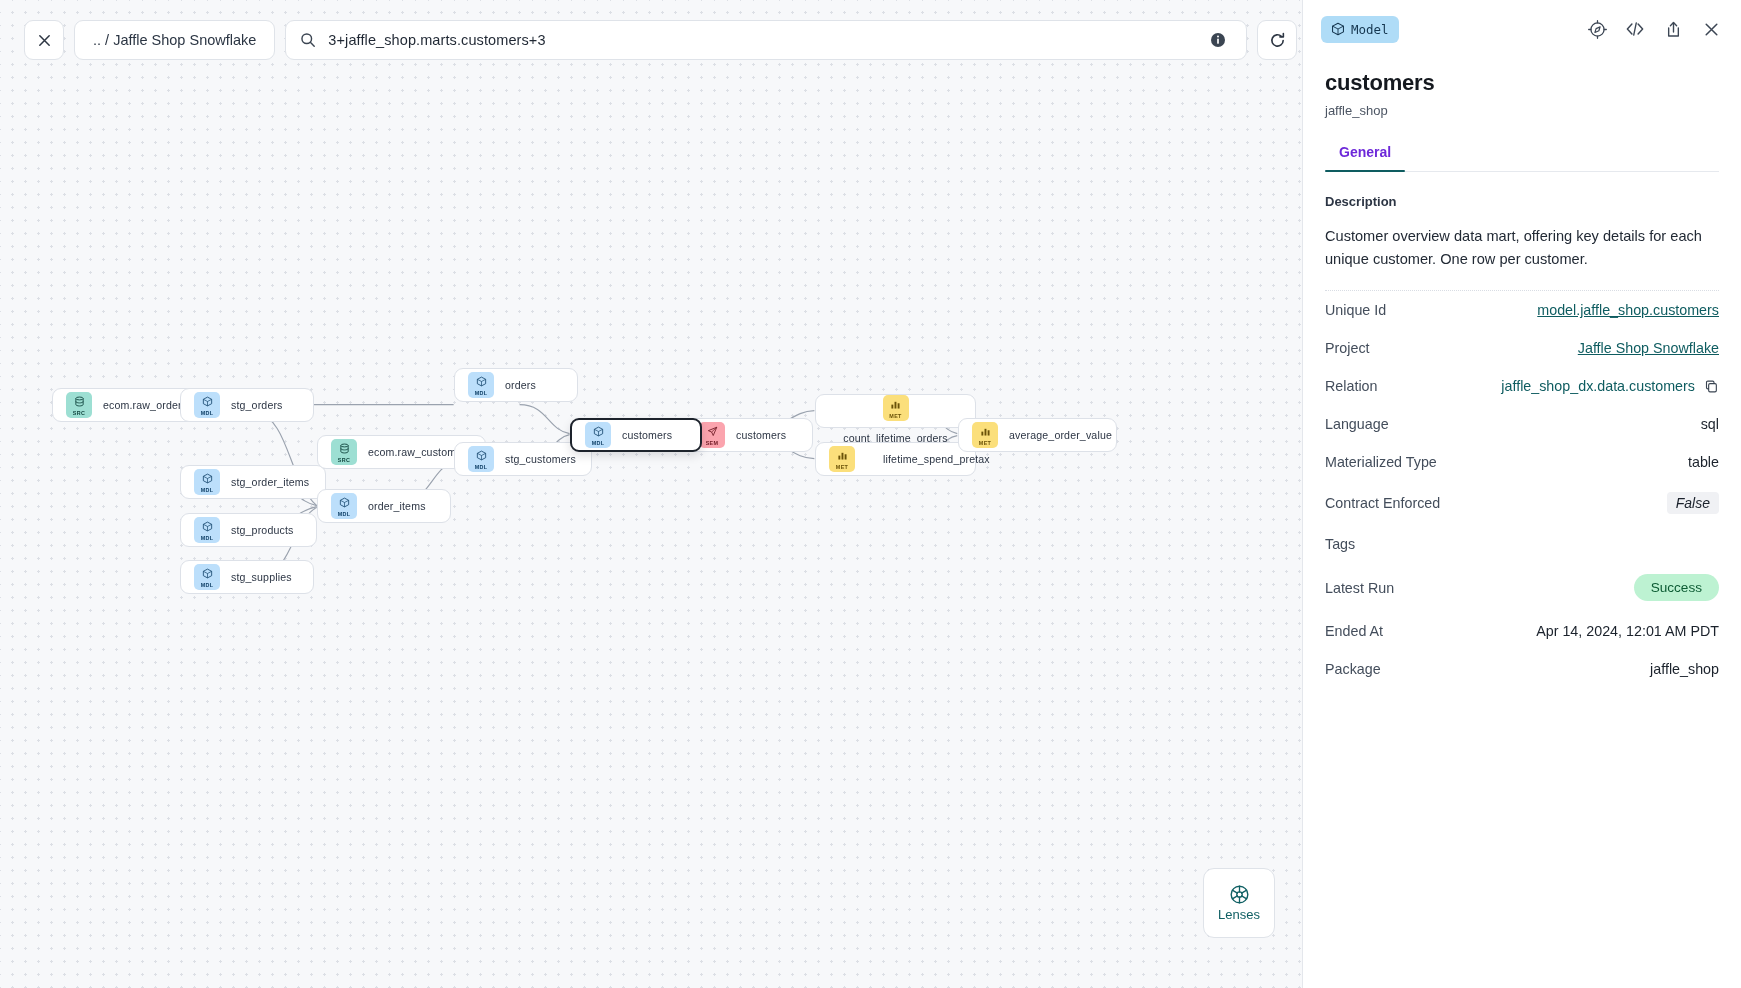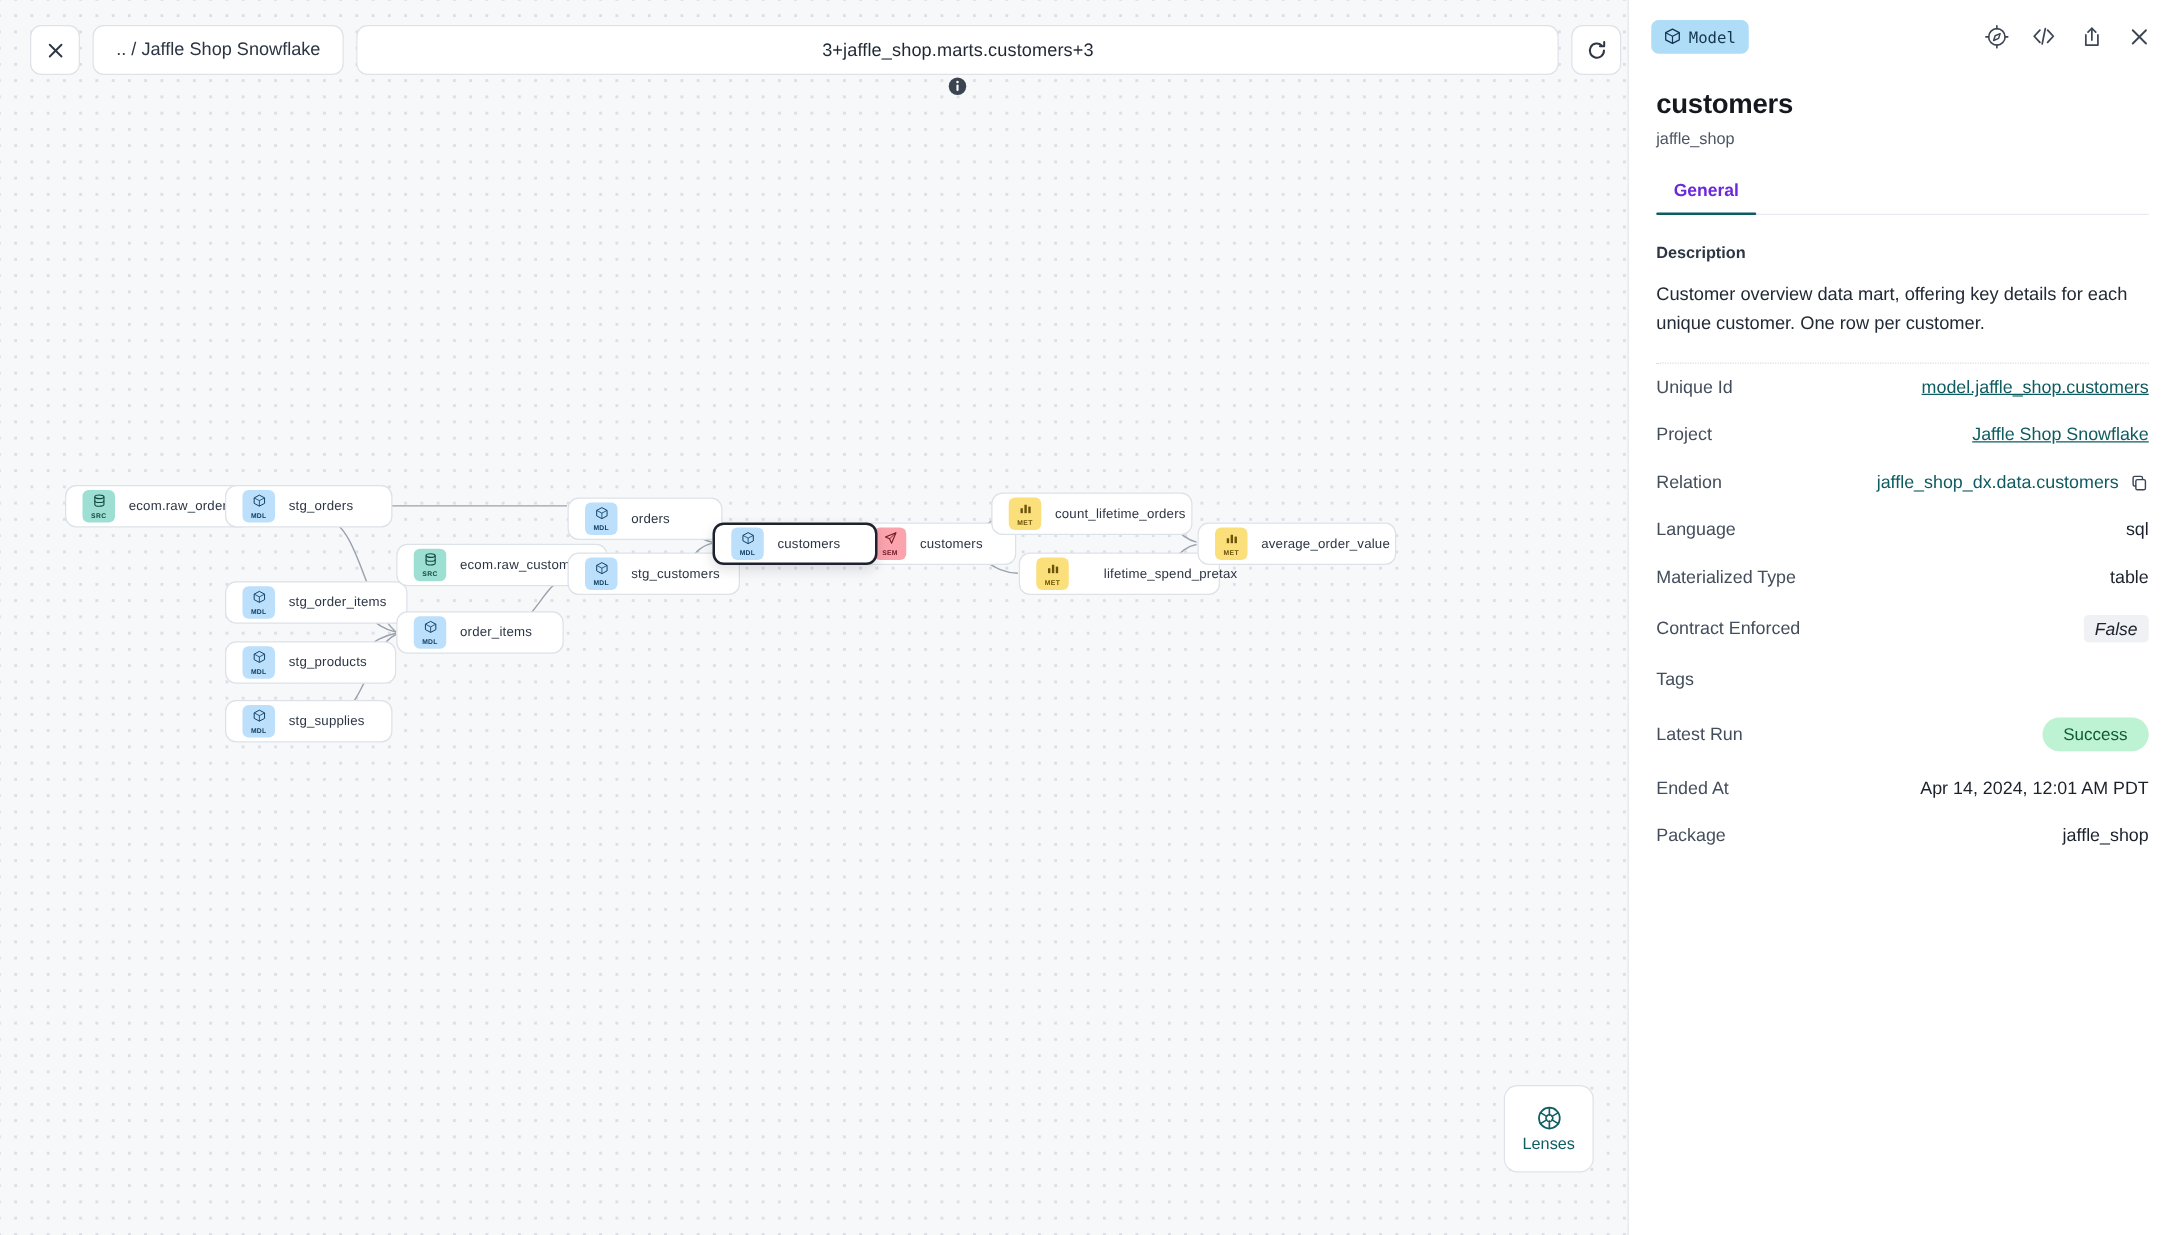--- a/index.html
+++ b/index.html
@@ -37,21 +37,20 @@
   }
   #breadcrumb {
     padding: 0 18px; font-size: 14.5px; color: #2b3543;
     white-space: nowrap;
   }
   #searchbar {
     position: relative; height: 40px; width: 962px;
     background: #ffffff; border: 1px solid #dfe3e9; border-radius: 9px;
     display: flex; align-items: center; padding: 0 14px; gap: 12px;
     cursor: text;
-    flex-direction: column;
   }
   #searchbar .sb-text {
     flex: 1; font-size: 14.5px; color: #1f2733; letter-spacing: .1px;
   }
   .icon-svg { display: block; }
 
   
   .node {
     position: absolute;
     background: #ffffff;
@@ -304,21 +303,21 @@
         <div class="node" style="left: 317px; top: 489px; width: 134px; height: 34px;">
           <div class="badge mdl">
             <span class="bico"><svg width="11" height="11" viewBox="0 0 18 18">
                 <path d="M9 1.8 L15.8 5.4 L15.8 12.6 L9 16.2 L2.2 12.6 L2.2 5.4 Z" fill="none" stroke="currentColor" stroke-width="1.3" stroke-linejoin="round"></path>
                 <path d="M2.2 5.4 L9 9 L15.8 5.4 M9 9 L9 16.2" fill="none" stroke="currentColor" stroke-width="1.1"></path>
               </svg></span>
             <span class="blabel">MDL</span>
           </div>
           <span class="node-label">order_items</span>
         </div>
-        <div class="node" style="left: 454px; top: 398px; width: 124px; height: 34px;">
+        <div class="node" style="left: 454px; top: 368px; width: 124px; height: 34px;">
           <div class="badge mdl">
             <span class="bico"><svg width="11" height="11" viewBox="0 0 18 18">
                 <path d="M9 1.8 L15.8 5.4 L15.8 12.6 L9 16.2 L2.2 12.6 L2.2 5.4 Z" fill="none" stroke="currentColor" stroke-width="1.3" stroke-linejoin="round"></path>
                 <path d="M2.2 5.4 L9 9 L15.8 5.4 M9 9 L9 16.2" fill="none" stroke="currentColor" stroke-width="1.1"></path>
               </svg></span>
             <span class="blabel">MDL</span>
           </div>
           <span class="node-label">orders</span>
         </div>
         <div class="node" style="left: 454px; top: 442px; width: 138px; height: 34px;">
@@ -344,21 +343,21 @@
         <div class="node" style="left: 685px; top: 418px; width: 128px; height: 34px;">
           <div class="badge sem">
             <span class="bico"><svg width="11" height="11" viewBox="0 0 18 18">
                 <path d="M16 2 L2.2 7.6 L7.6 9.9 L10.2 15.6 Z" fill="none" stroke="currentColor" stroke-width="1.4" stroke-linejoin="round"></path>
                 <path d="M7.6 9.9 L16 2" fill="none" stroke="currentColor" stroke-width="1.2"></path>
               </svg></span>
             <span class="blabel">SEM</span>
           </div>
           <span class="node-label">customers</span>
         </div>
-        <div class="node" style="left: 793px; top: 394px; width: 161px; height: 34px;">
+        <div class="node" style="left: 815px; top: 394px; width: 161px; height: 34px; flex-direction: column;">
           <div class="badge met">
             <span class="bico"><svg width="11" height="11" viewBox="0 0 18 18">
                 <rect x="2.3" y="9.2" width="3.1" height="6.4" fill="currentColor"></rect>
                 <rect x="7.4" y="4.6" width="3.1" height="11" fill="currentColor"></rect>
                 <rect x="12.5" y="7" width="3.1" height="8.6" fill="currentColor"></rect>
               </svg></span>
             <span class="blabel">MET</span>
           </div>
           <span class="node-label">count_lifetime_orders</span>
         </div>

